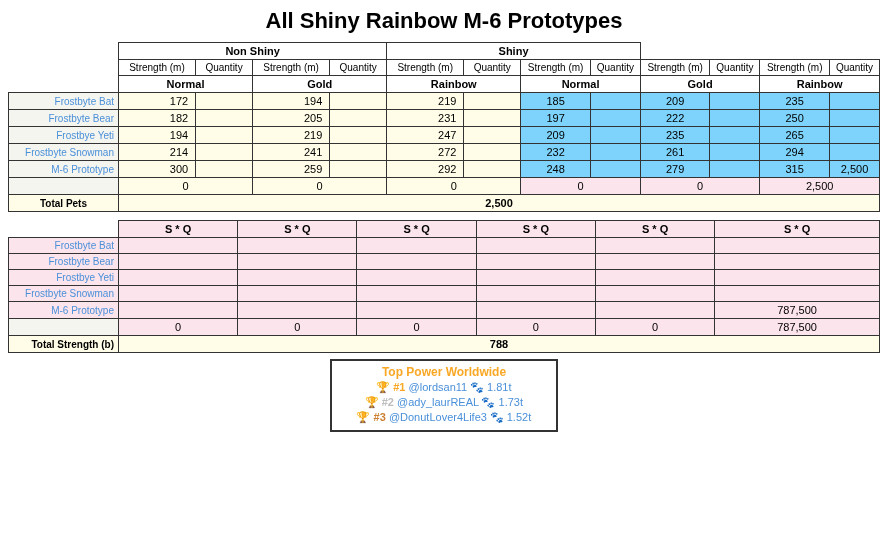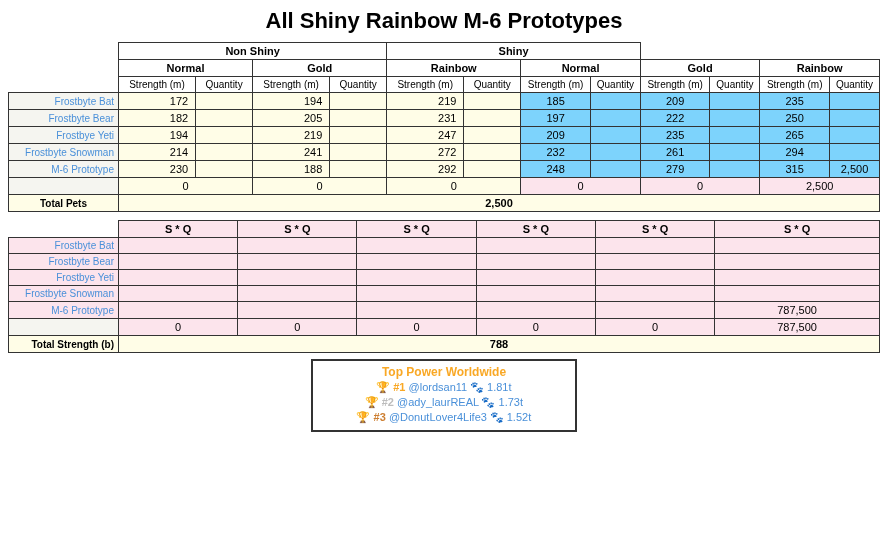--- a/index.html
+++ b/index.html
@@ -37,21 +37,21 @@
     .total-row { background: #fffde7; }
     .total-row-shiny { background: #fce4ec; }
     .total-pets-row { background: #fffde7; font-weight: bold; }
     .sq-header { background: #fce4ec; font-weight: bold; }
     .sq-row-label { text-align: right; color: #4a90d9; background: #fce4ec; font-size: 10px; }
     .sq-data { background: #fce4ec; }
     .sq-total-row { background: #fce4ec; }
     .total-strength-row { background: #fffde7; font-weight: bold; }
     .leaderboard {
       margin: 6px auto 0;
-      width: 266px;
+      width: 228px;
       border: 2px solid #333;
       background: #fff;
       text-align: center;
       padding: 4px 8px;
     }
     .lb-title { color: #f9a825; font-weight: bold; font-size: 12px; }
     .lb-row { font-size: 11px; margin: 2px 0; }
     .lb-rank1 { color: #f9a825; }
     .lb-rank2 { color: #bdbdbd; }
     .lb-rank3 { color: #cd7f32; }
@@ -69,45 +69,45 @@
 
   <tbody>
       <tr>
     <td style="border:none; background:#fff; width:110px;"></td>
     <th colspan="4" class="header-non-shiny" style="border:1px solid #333;">Non Shiny</th>
     <th colspan="4" class="header-shiny" style="border:1px solid #333;">Shiny</th>
   </tr>
 
   <tr>
     <td style="border:none; background:#fff;"></td>
+    <th class="strength-header" style="border:1px solid #333; font-size:10px;">Strength (m)</th>
+    <th class="strength-header" style="border:1px solid #333; font-size:10px;">Quantity</th>
+    <th class="strength-header" style="border:1px solid #333; font-size:10px;">Strength (m)</th>
+    <th class="strength-header" style="border:1px solid #333; font-size:10px;">Quantity</th>
+    <th class="strength-header" style="border:1px solid #333; font-size:10px;">Strength (m)</th>
+    <th class="strength-header" style="border:1px solid #333; font-size:10px;">Quantity</th>
+    <th class="strength-header" style="border:1px solid #333; font-size:10px;">Strength (m)</th>
+    <th class="strength-header" style="border:1px solid #333; font-size:10px;">Quantity</th>
+    <th class="strength-header" style="border:1px solid #333; font-size:10px;">Strength (m)</th>
+    <th class="strength-header" style="border:1px solid #333; font-size:10px;">Quantity</th>
+    <th class="strength-header" style="border:1px solid #333; font-size:10px;">Strength (m)</th>
+    <th class="strength-header" style="border:1px solid #333; font-size:10px;">Quantity</th>
+  </tr>
+
+  <tr>
+    <td style="border:none; background:#fff;"></td>
     <th colspan="2" class="sub-header" style="border:1px solid #333;">Normal</th>
     <th colspan="2" class="sub-header" style="border:1px solid #333;">Gold</th>
     <th colspan="2" class="sub-header" style="border:1px solid #333;">Rainbow</th>
     <th colspan="2" class="sub-header" style="border:1px solid #333;">Normal</th>
     <th colspan="2" class="sub-header" style="border:1px solid #333;">Gold</th>
     <th colspan="2" class="sub-header" style="border:1px solid #333;">Rainbow</th>
   </tr>
 
   <tr>
-    <td style="border:none; background:#fff;"></td>
-    <th class="strength-header" style="border:1px solid #333; font-size:10px;">Strength (m)</th>
-    <th class="strength-header" style="border:1px solid #333; font-size:10px;">Quantity</th>
-    <th class="strength-header" style="border:1px solid #333; font-size:10px;">Strength (m)</th>
-    <th class="strength-header" style="border:1px solid #333; font-size:10px;">Quantity</th>
-    <th class="strength-header" style="border:1px solid #333; font-size:10px;">Strength (m)</th>
-    <th class="strength-header" style="border:1px solid #333; font-size:10px;">Quantity</th>
-    <th class="strength-header" style="border:1px solid #333; font-size:10px;">Strength (m)</th>
-    <th class="strength-header" style="border:1px solid #333; font-size:10px;">Quantity</th>
-    <th class="strength-header" style="border:1px solid #333; font-size:10px;">Strength (m)</th>
-    <th class="strength-header" style="border:1px solid #333; font-size:10px;">Quantity</th>
-    <th class="strength-header" style="border:1px solid #333; font-size:10px;">Strength (m)</th>
-    <th class="strength-header" style="border:1px solid #333; font-size:10px;">Quantity</th>
-  </tr>
-
-  <tr>
     <td class="row-label">Frostbyte Bat</td>
     <td class="data-normal">172</td>
     <td class="data-normal"></td>
     <td class="data-normal">194</td>
     <td class="data-normal"></td>
     <td class="data-normal">219</td>
     <td class="data-normal"></td>
     <td class="data-shiny">185</td>
     <td class="data-shiny"></td>
     <td class="data-shiny">209</td>
@@ -155,23 +155,23 @@
     <td class="data-normal"></td>
     <td class="data-shiny">232</td>
     <td class="data-shiny"></td>
     <td class="data-shiny">261</td>
     <td class="data-shiny"></td>
     <td class="data-shiny">294</td>
     <td class="data-shiny"></td>
   </tr>
   <tr>
     <td class="row-label">M-6 Prototype</td>
-    <td class="data-normal">230</td>
-    <td class="data-normal"></td>
-    <td class="data-normal">188</td>
+    <td class="data-normal">300</td>
+    <td class="data-normal"></td>
+    <td class="data-normal">259</td>
     <td class="data-normal"></td>
     <td class="data-normal">292</td>
     <td class="data-normal"></td>
     <td class="data-shiny">248</td>
     <td class="data-shiny"></td>
     <td class="data-shiny">279</td>
     <td class="data-shiny"></td>
     <td class="data-shiny">315</td>
     <td class="data-shiny">2,500</td>
   </tr>

